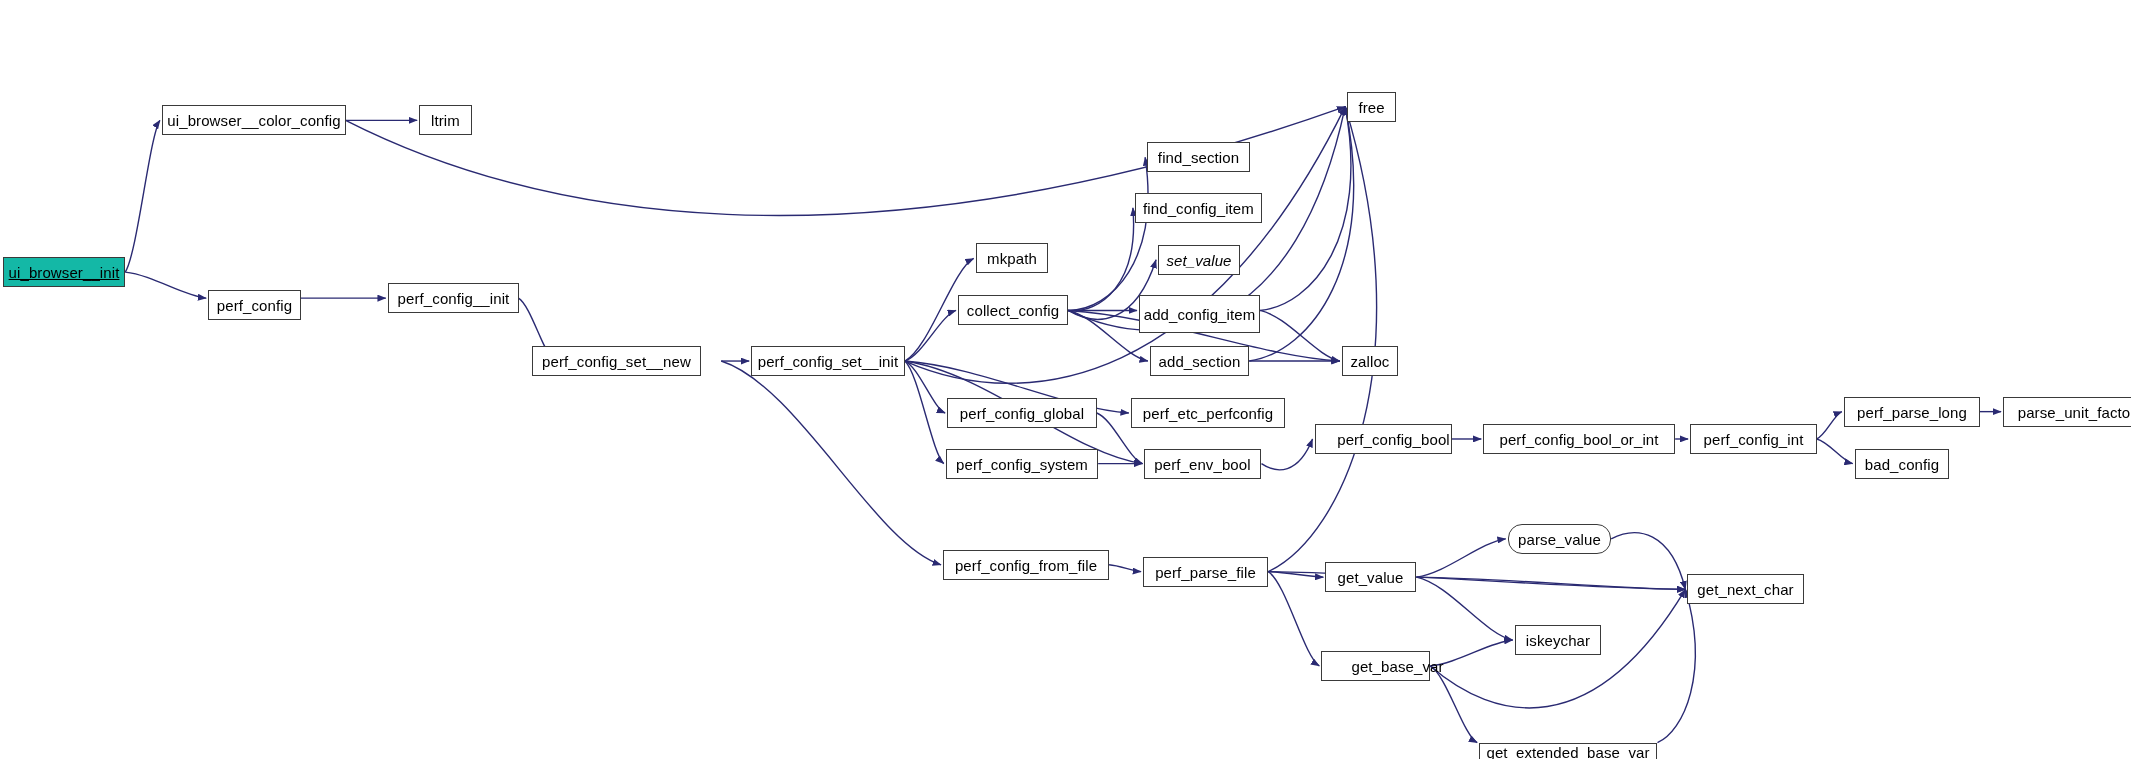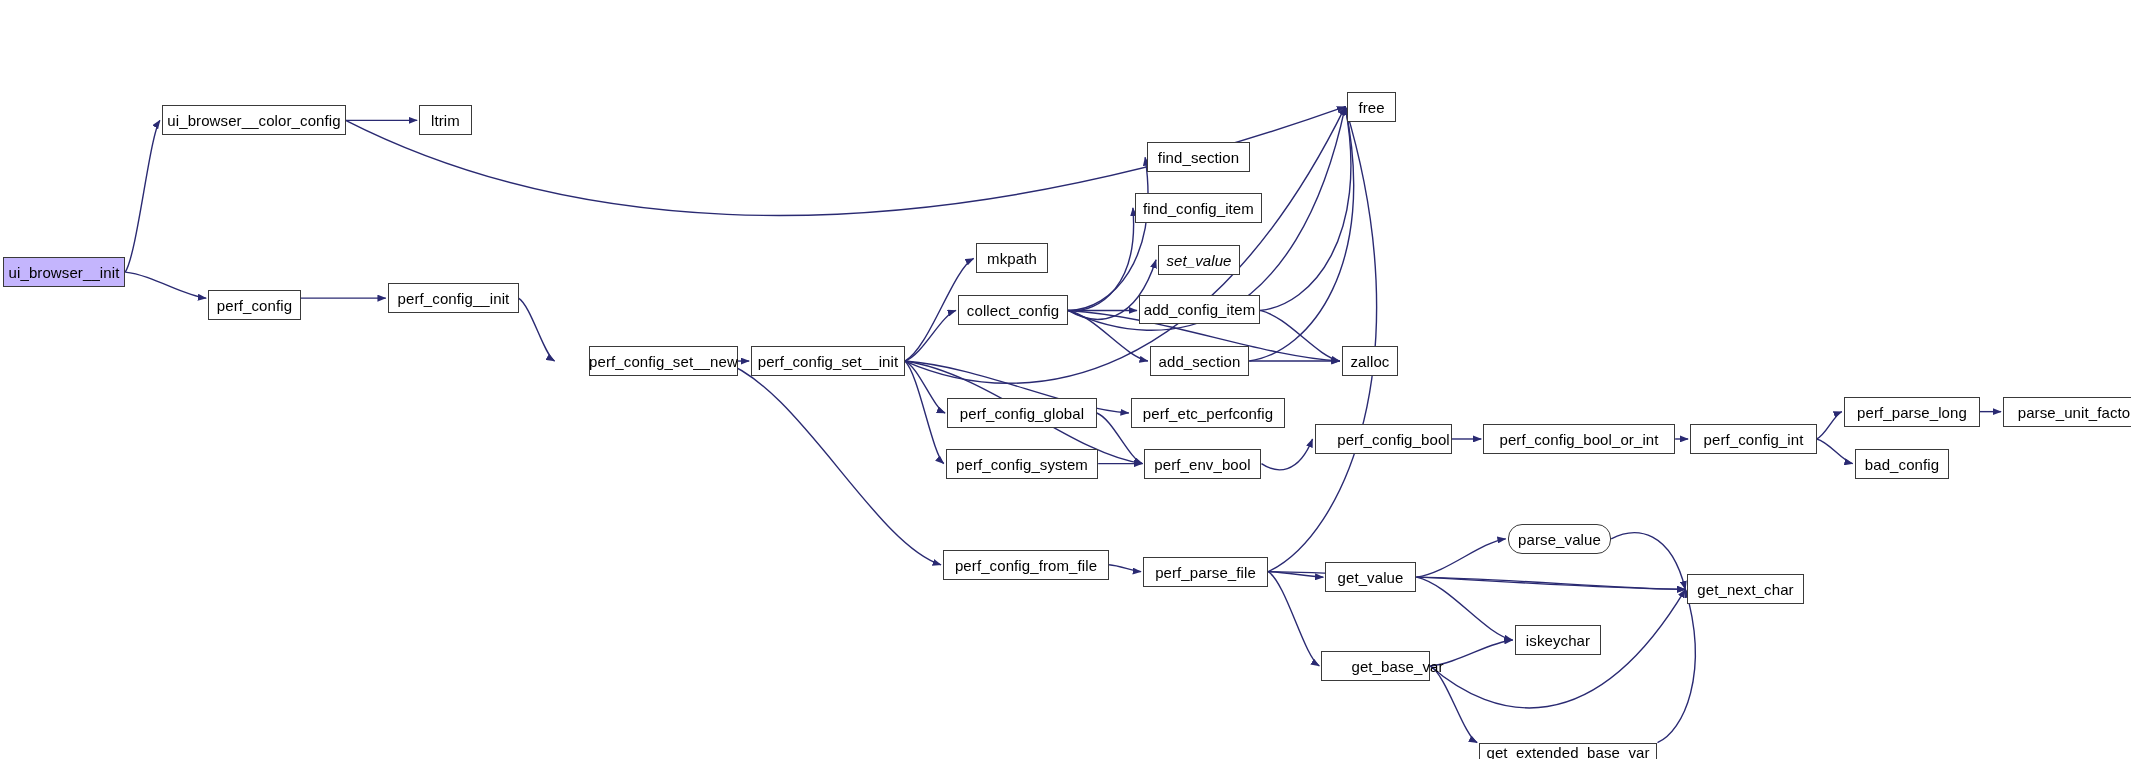--- a/index.html
+++ b/index.html
@@ -16,21 +16,21 @@
     box-sizing:border-box;
     border:1px solid #3a3a3a;
     background:#ffffff;
     color:#000000;
     display:flex;align-items:center;justify-content:center;
     font-size:15px;
     line-height:1;
     white-space:nowrap;
     letter-spacing:0.1px;
   }
-  .node.root{background:#c4b5fd;}
+  .node.root{background:#14b8a6;text-decoration:underline;}
   .node .lbl{pointer-events:none;}
 </style>
 </head>
 <body>
 
 <div id="canvas">
   <svg id="edges" xmlns="http://www.w3.org/2000/svg">
     <defs>
       <marker id="arrow" markerWidth="9" markerHeight="7" refX="8.4" refY="3.5" orient="auto" markerUnits="userSpaceOnUse">
         <path d="M0,0 L9,3.5 L0,7 z" fill="#2a2a72"></path>
@@ -95,42 +95,42 @@
       </div>
       <div class="node" style="left: 419px; top: 105px; width: 53px; height: 30px;">
         <span class="lbl">ltrim</span>
       </div>
       <div class="node" style="left: 208px; top: 283px; width: 93px; height: 30px; margin-top: 7px;">
         <span class="lbl">perf_config</span>
       </div>
       <div class="node" style="left: 388px; top: 283px; width: 131px; height: 30px;">
         <span class="lbl">perf_config__init</span>
       </div>
-      <div class="node" style="left: 589px; top: 346px; width: 149px; height: 30px;">
+      <div class="node" style="left: 532px; top: 346px; width: 169px; height: 30px;">
         <span class="lbl">perf_config_set__new</span>
       </div>
       <div class="node" style="left: 751px; top: 346px; width: 154px; height: 30px;">
         <span class="lbl">perf_config_set__init</span>
       </div>
       <div class="node" style="left: 976px; top: 243px; width: 72px; height: 30px;">
         <span class="lbl">mkpath</span>
       </div>
       <div class="node" style="left: 958px; top: 295px; width: 110px; height: 30px;">
         <span class="lbl">collect_config</span>
       </div>
       <div class="node" style="left: 1147px; top: 142px; width: 103px; height: 30px;">
         <span class="lbl">find_section</span>
       </div>
       <div class="node" style="left: 1135px; top: 193px; width: 127px; height: 30px;">
         <span class="lbl">find_config_item</span>
       </div>
       <div class="node" style="left: 1158px; top: 245px; width: 82px; height: 30px; font-style: italic;">
         <span class="lbl">set_value</span>
       </div>
-      <div class="node" style="left: 1139px; top: 295px; width: 121px; height: 29px;">
+      <div class="node" style="left: 1139px; top: 295px; width: 121px; height: 38px;">
         <span class="lbl">add_config_item</span>
       </div>
       <div class="node" style="left: 1150px; top: 346px; width: 99px; height: 30px;">
         <span class="lbl">add_section</span>
       </div>
       <div class="node" style="left: 1347px; top: 92px; width: 49px; height: 30px;">
         <span class="lbl">free</span>
       </div>
       <div class="node" style="left: 1342px; top: 346px; width: 56px; height: 30px;">
         <span class="lbl">zalloc</span>

